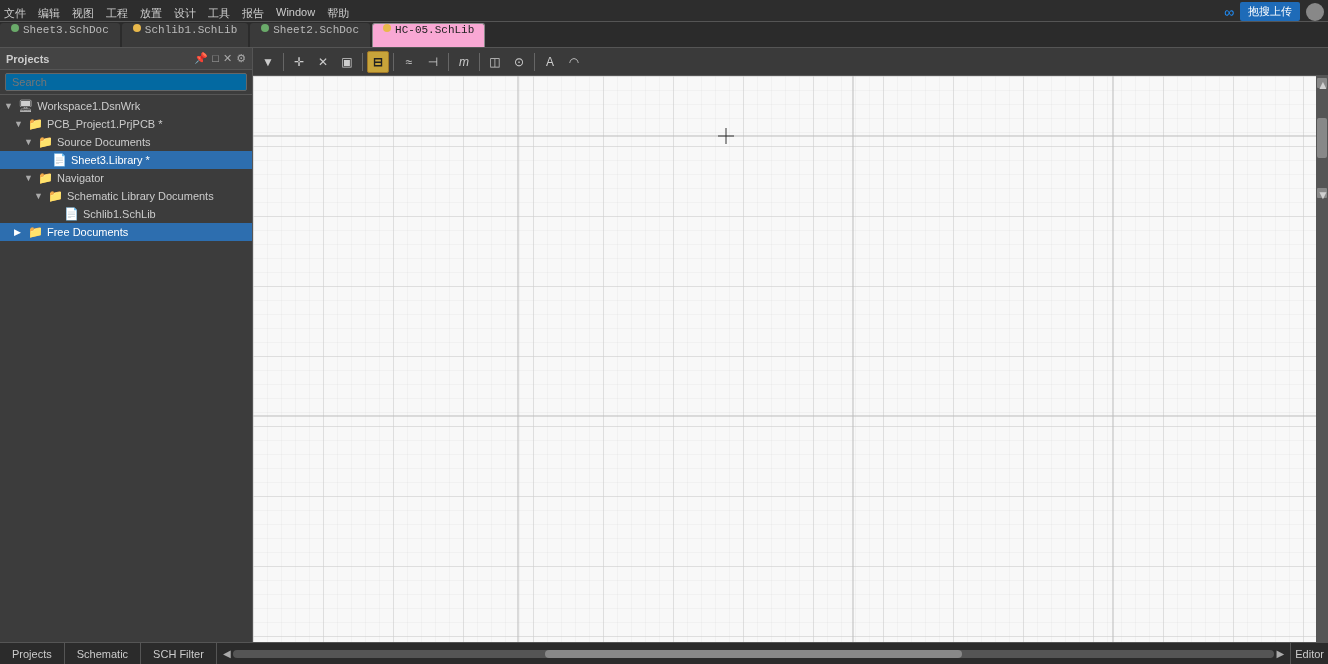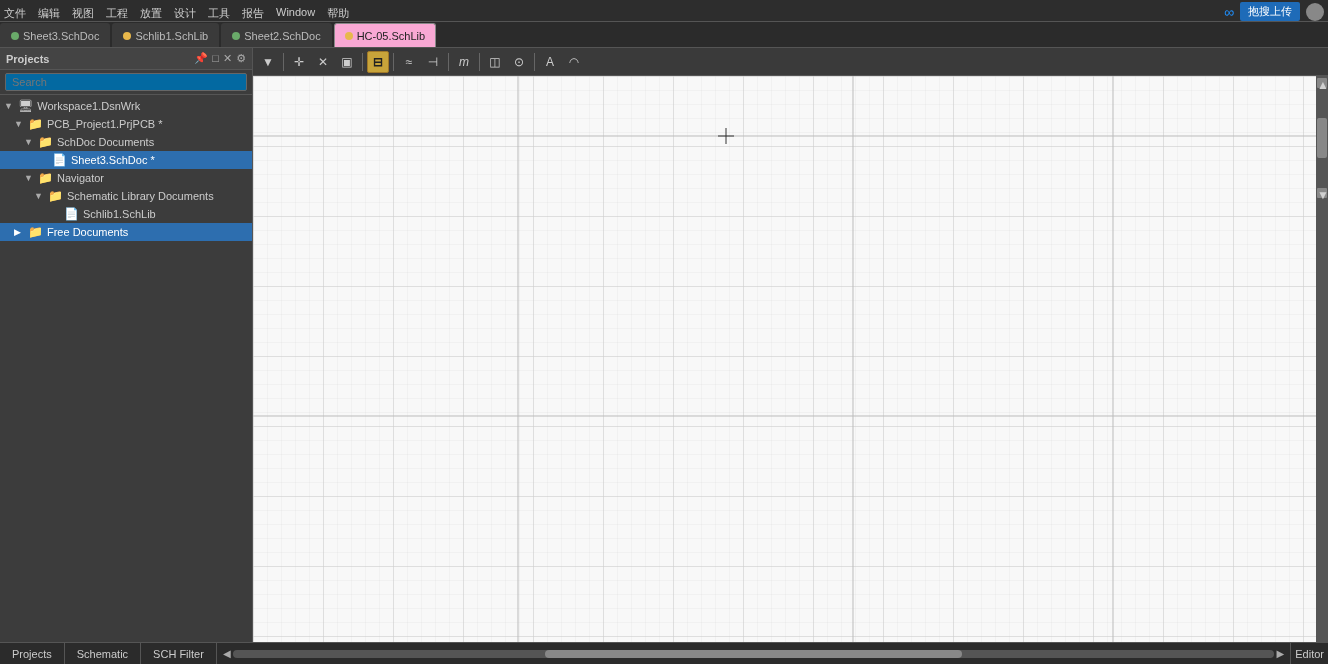--- a/index.html
+++ b/index.html
@@ -34,30 +34,30 @@
       background: #2b2b2b;
       display: flex;
       align-items: flex-end;
       border-bottom: 1px solid #555;
       padding-left: 0;
     }
     .tab {
       height: 24px;
       padding: 0 10px;
       display: flex;
-      align-items: center;
       gap: 4px;
       font-size: 11px;
       cursor: pointer;
       border: 1px solid transparent;
       border-bottom: none;
       color: #bbb;
       background: #3a3a3a;
       margin-right: 2px;
       border-radius: 3px 3px 0 0;
+      font-family: Liberation Mono, monospace;
     }
     .tab.active {
       background: #f9a8d4;
       color: #222;
       border-color: #888;
     }
     .tab .tab-dot {
       width: 8px; height: 8px;
       border-radius: 50%;
       display: inline-block;
@@ -321,27 +321,27 @@
 
       <div class="tree-item" style="padding-left: 14px;">
         <span class="tree-arrow">▼</span>
         <span class="tree-icon folder-icon">📁</span>
         <span>PCB_Project1.PrjPCB *</span>
       </div>
 
       <div class="tree-item" style="padding-left: 24px;">
         <span class="tree-arrow">▼</span>
         <span class="tree-icon folder-icon">📁</span>
-        <span>SchDoc Documents</span>
+        <span>Source Documents</span>
       </div>
 
       <div class="tree-item selected" style="padding-left: 38px;">
         <span class="tree-arrow"></span>
         <span class="tree-icon doc-icon">📄</span>
-        <span>Sheet3.SchDoc *</span>
+        <span>Sheet3.Library *</span>
       </div>
 
       <div class="tree-item" style="padding-left: 24px;">
         <span class="tree-arrow">▼</span>
         <span class="tree-icon folder-icon">📁</span>
         <span>Navigator</span>
       </div>
 
       <div class="tree-item" style="padding-left: 34px;">
         <span class="tree-arrow">▼</span>

